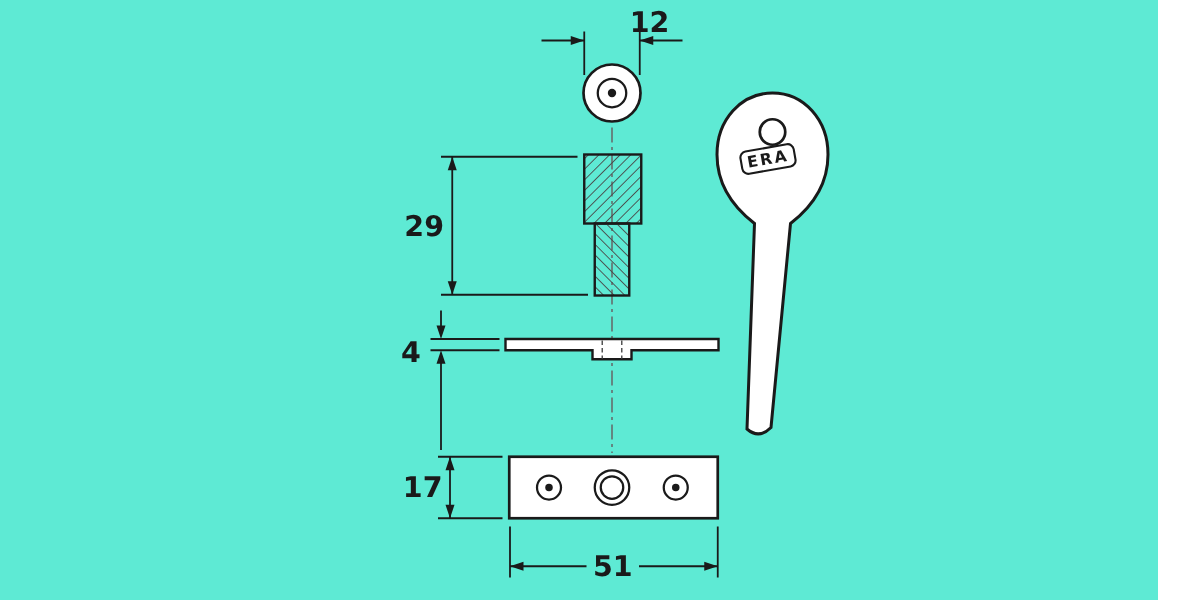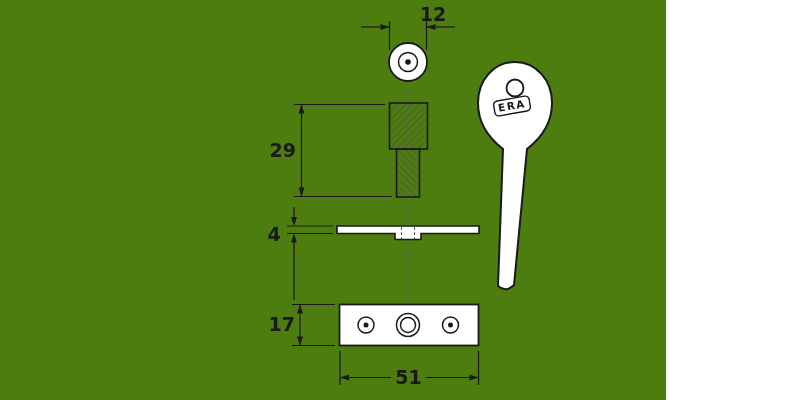--- a/index.html
+++ b/index.html
@@ -1,20 +1,20 @@
 <!DOCTYPE html>
 <html><head>
 <meta charset="utf-8">
 <style>
   html, body { margin: 0; padding: 0; background: #ffffff; }
   .canvas {
     position: relative;
-    width: 666px;
+    width: 772px;
     height: 400px;
-    background: #4d7c0f;
+    background: #5eead4;
     overflow: hidden;
     font-family: "DejaVu Sans", "Liberation Sans", sans-serif;
   }
   svg { display: block; }
   .dim-text {
     font-family: "DejaVu Sans", "Liberation Sans", sans-serif;
     font-weight: 700;
     font-size: 19px;
     fill: #1a1a1a;
   }

